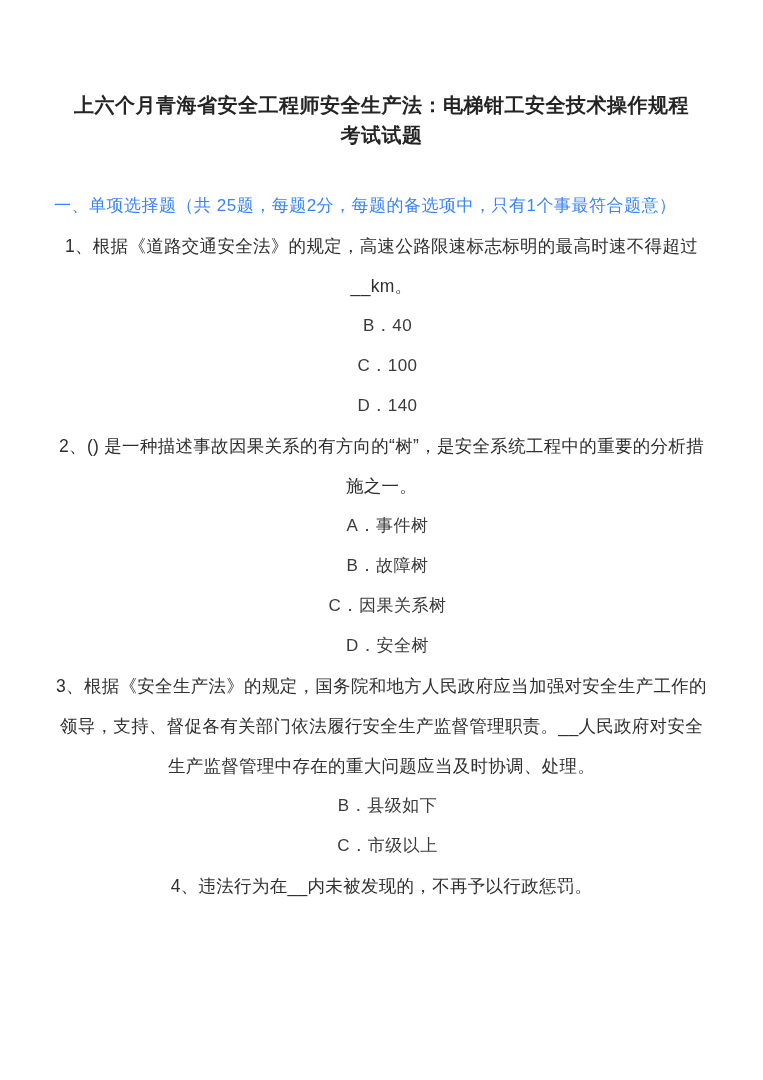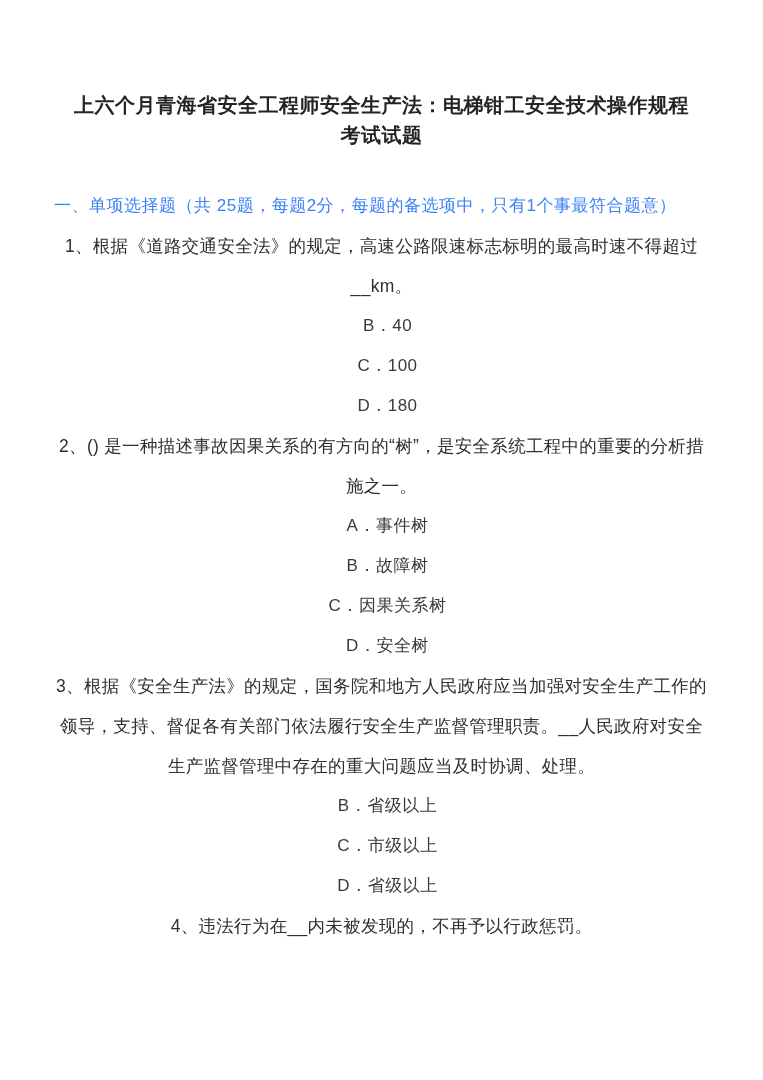--- a/index.html
+++ b/index.html
@@ -60,25 +60,24 @@
 </head>
 <body>
 
 <div class="doc">
   <h1 class="doc-title">上六个月青海省安全工程师安全生产法：电梯钳工安全技术操作规程考试试题</h1>
   <h2 class="section-heading">一、单项选择题（共 25题，每题2分，每题的备选项中，只有1个事最符合题意）</h2>
   <div class="body-flow" id="questions-root">
       <p class="stem"><span>1、</span><span>根据《道路交通安全法》的规定，高速公路限速标志标明的最高时速不得超过__km。</span></p>
       <p class="option">B．40</p>
       <p class="option">C．100</p>
-      <p class="option">D．180</p>
+      <p class="option">D．140</p>
       <p class="stem"><span>2、</span><span>() 是一种描述事故因果关系的有方向的“树”，是安全系统工程中的重要的分析措施之一。</span></p>
       <p class="option">A．事件树</p>
       <p class="option">B．故障树</p>
       <p class="option">C．因果关系树</p>
       <p class="option">D．安全树</p>
       <p class="stem"><span>3、</span><span>根据《安全生产法》的规定，国务院和地方人民政府应当加强对安全生产工作的领导，支持、督促各有关部门依法履行安全生产监督管理职责。__人民政府对安全生产监督管理中存在的重大问题应当及时协调、处理。</span></p>
-      <p class="option">B．省级以上</p>
+      <p class="option">B．县级如下</p>
       <p class="option">C．市级以上</p>
-      <p class="option">D．省级以上</p>
       <p class="stem"><span>4、</span><span>违法行为在__内未被发现的，不再予以行政惩罚。</span></p>
     </div>
 </div>
 
 </body></html>

